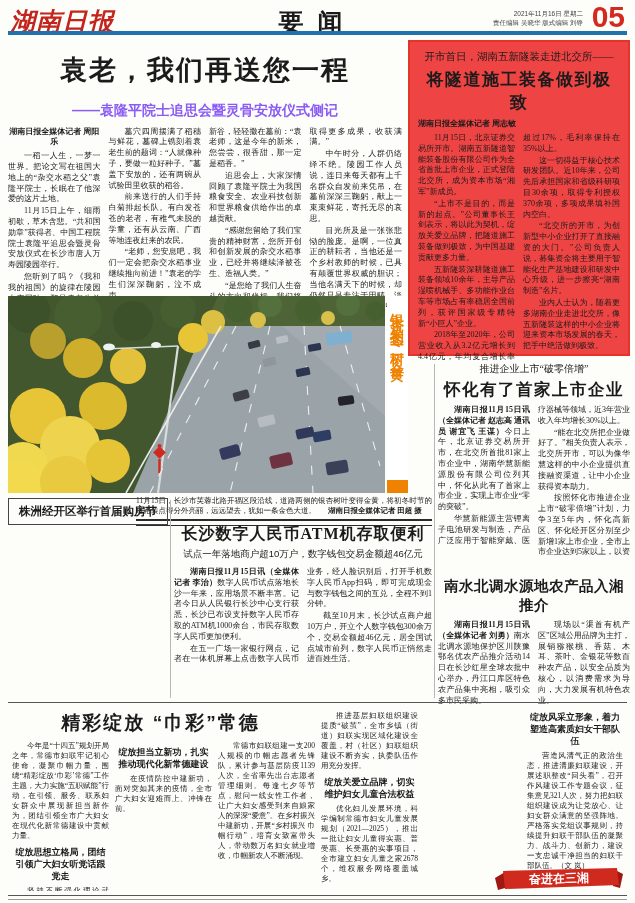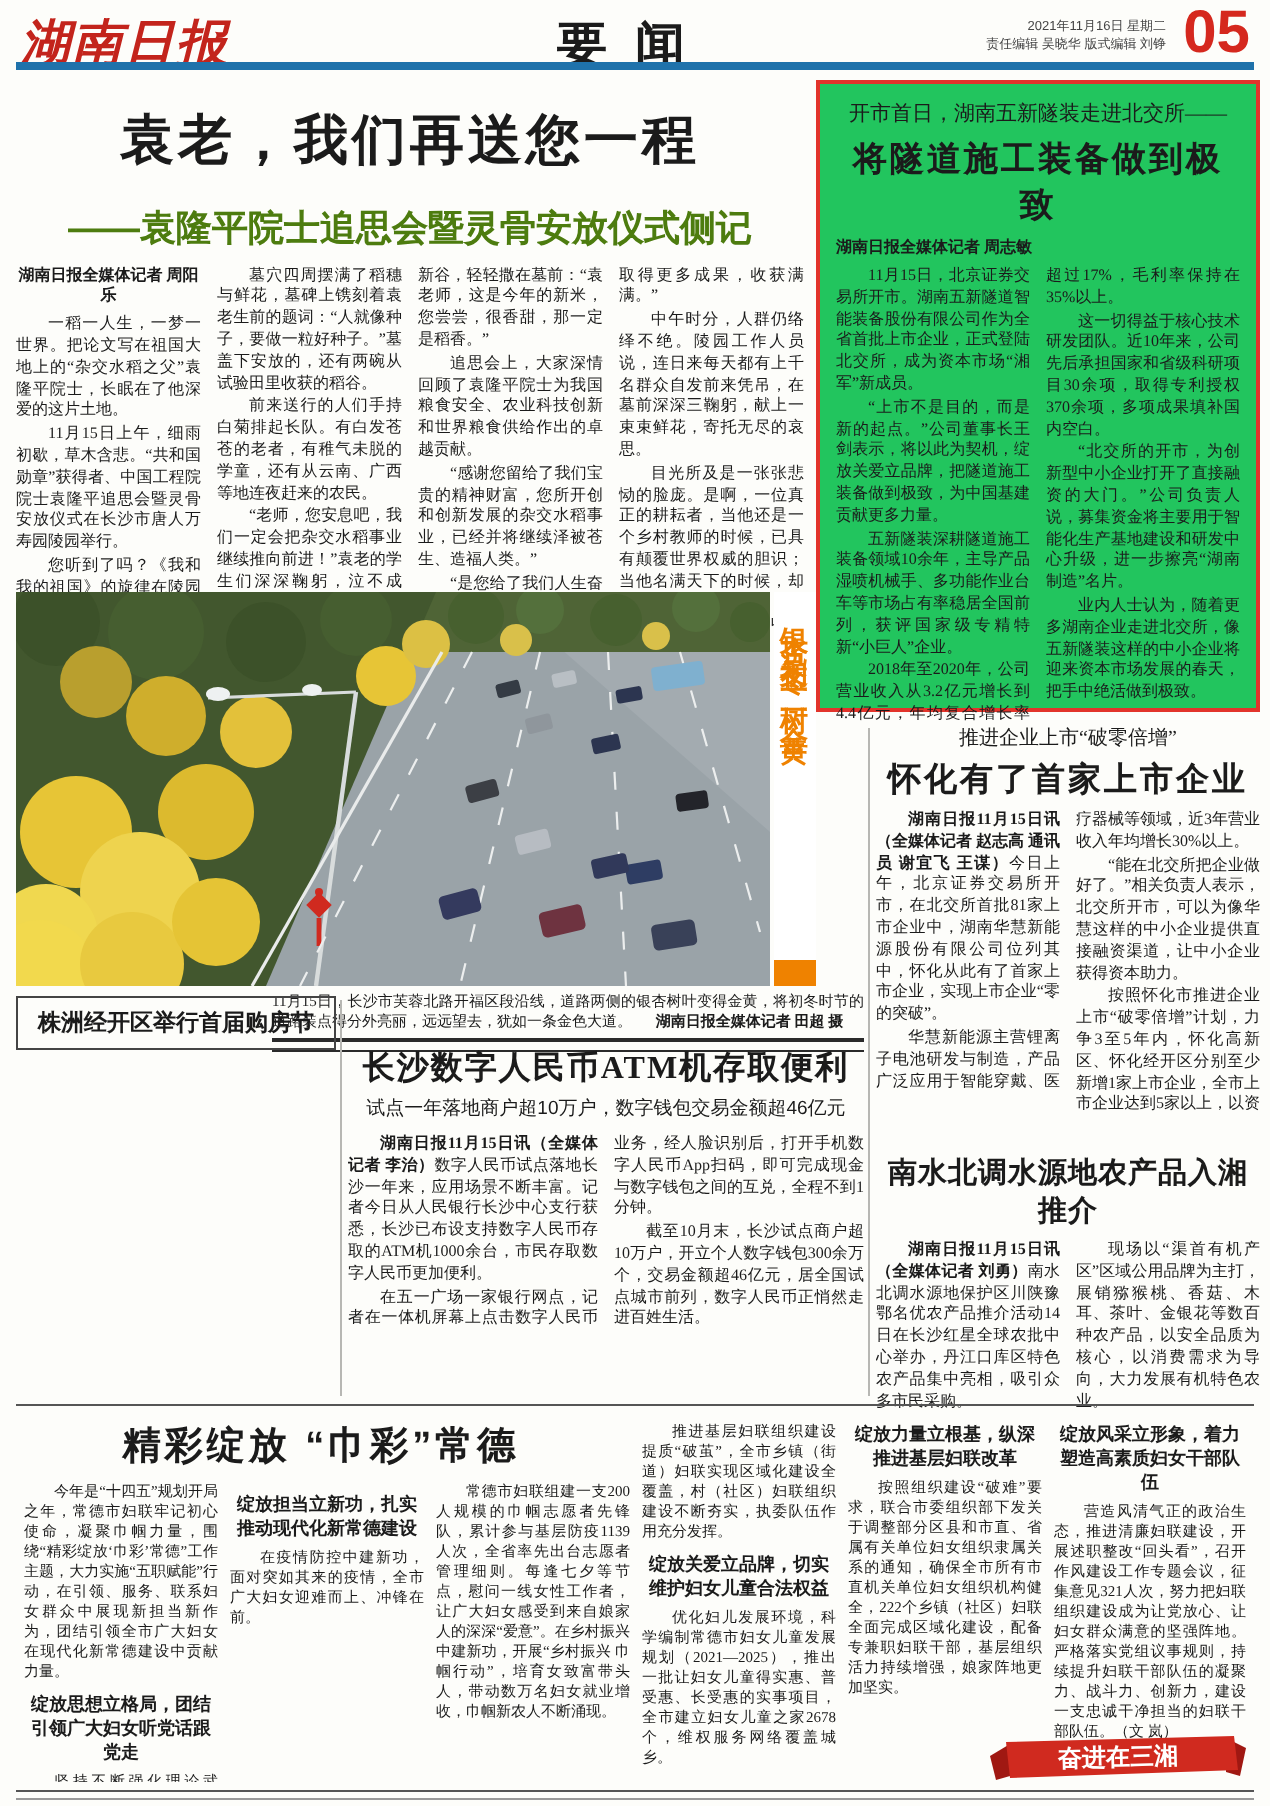--- a/index.html
+++ b/index.html
@@ -19,29 +19,29 @@
 
   
   .para{font-size:8px;line-height:10.8px;text-align:justify;text-indent:2em;margin:0 0 1px 0;}
   .para b{text-indent:0;}
   .cols2{column-count:2;column-gap:8px;overflow:hidden;}
   .cols4{column-count:4;column-gap:8px;overflow:hidden;}
   .byline-line{font-size:8px;font-weight:bold;text-align:center;text-indent:0;margin:0 0 3px 0;}
 
   .h-main{font-family:"Liberation Sans",sans-serif;font-weight:900;font-size:27px;
           line-height:1.1;text-align:center;letter-spacing:2px;margin:16px;}
-  .h-sub{font-family:"Liberation Sans",sans-serif;font-size:18px;color:#4d7c0f;
+  .h-sub{font-family:"Liberation Sans",sans-serif;font-size:14px;color:#8b5cf6;
          text-align:center;margin:4px 0 0 0;font-weight:600;}
   .kicker{font-size:10.5px;text-align:center;margin:0;}
   .h-red-box{font-family:"Liberation Sans",sans-serif;font-weight:900;font-size:17px;
              letter-spacing:1.5px;text-align:center;margin:4px 0 3px 0;}
   .byline-left{font-size:8px;font-weight:bold;margin:4px 0 4px 0;}
   .h-serif{font-family:"Liberation Serif",serif;font-weight:bold;text-align:center;margin:0;}
 
-  .red-box{border:2px solid #e2342b;background:#22c55e;padding:8px;box-sizing:border-box;}
+  .red-box{border:2px solid #e2342b;background:#ef4444;padding:8px;box-sizing:border-box;}
 
   .vstrip{background:#fff;}
   .vtxt{writing-mode:vertical-rl;font-family:"Liberation Sans",sans-serif;font-weight:900;
         color:#ef8200;font-size:14px;letter-spacing:5px;margin:6px auto 0 auto;display:block;}
   .orange-block{position:absolute;bottom:0;left:0;width:100%;height:13px;background:#ef8200;}
 
   .caption{font-size:7.5px;line-height:10px;text-align:justify;}
   .caption b{margin-left:10px;}
   .double-rule{height:4px;border-top:2px solid #2a2a2a;border-bottom:1px solid #2a2a2a;}
 
@@ -249,24 +249,20 @@
       <p class="para">在疫情防控中建新功，面对突如其来的疫情，全市广大妇女迎难而上、冲锋在前。</p>
     </div>
     <div class="bcol" style="left:210px;top:38px;height:150px;">
       <p class="para">常德市妇联组建一支200人规模的巾帼志愿者先锋队，累计参与基层防疫1139人次，全省率先出台志愿者管理细则。每逢七夕等节点，慰问一线女性工作者，让广大妇女感受到来自娘家人的深深“爱意”。在乡村振兴中建新功，开展“乡村振兴 巾帼行动”，培育女致富带头人，带动数万名妇女就业增收，巾帼新农人不断涌现。</p>
     </div>
     <div class="bcol" style="left:313px;height:180px;">
       <p class="para">推进基层妇联组织建设提质“破茧”，全市乡镇（街道）妇联实现区域化建设全覆盖，村（社区）妇联组织建设不断夯实，执委队伍作用充分发挥。</p>
       <h4 class="subhead">绽放关爱立品牌，切实维护妇女儿童合法权益</h4>
       <p class="para">优化妇儿发展环境，科学编制常德市妇女儿童发展规划（2021—2025），推出一批让妇女儿童得实惠、普受惠、长受惠的实事项目，全市建立妇女儿童之家2678个，维权服务网络覆盖城乡。</p>
     </div>
-    <div class="bcol" style="left:416px;height:180px;">
-      <h4 class="subhead" style="margin-top:0;">绽放力量立根基，纵深推进基层妇联改革</h4>
-      <p class="para">按照组织建设“破难”要求，联合市委组织部下发关于调整部分区县和市直、省属有关单位妇女组织隶属关系的通知，确保全市所有市直机关单位妇女组织机构健全，222个乡镇（社区）妇联全面完成区域化建设，配备专兼职妇联干部，基层组织活力持续增强，娘家阵地更加坚实。</p>
-    </div>
     <div class="bcol" style="left:519px;width:96px;height:180px;">
       <h4 class="subhead" style="margin-top:0;">绽放风采立形象，着力塑造高素质妇女干部队伍</h4>
       <p class="para">营造风清气正的政治生态，推进清廉妇联建设，开展述职整改“回头看”，召开作风建设工作专题会议，征集意见321人次，努力把妇联组织建设成为让党放心、让妇女群众满意的坚强阵地。严格落实党组议事规则，持续提升妇联干部队伍的凝聚力、战斗力、创新力，建设一支忠诚干净担当的妇联干部队伍。（文 岚）</p>
     </div>
 
     <div class="abs" style="right:4px;bottom:3px;width:128px;height:26px;">
       <svg width="128" height="26" viewBox="0 0 128 26">
         <polygon points="0,12 10,6 10,22 3,24" fill="#a01812"></polygon>
         <polygon points="128,8 118,3 118,20 125,22" fill="#a01812"></polygon>
         <polygon points="8,5 122,2 124,19 10,23" fill="#d02a1f"></polygon>

